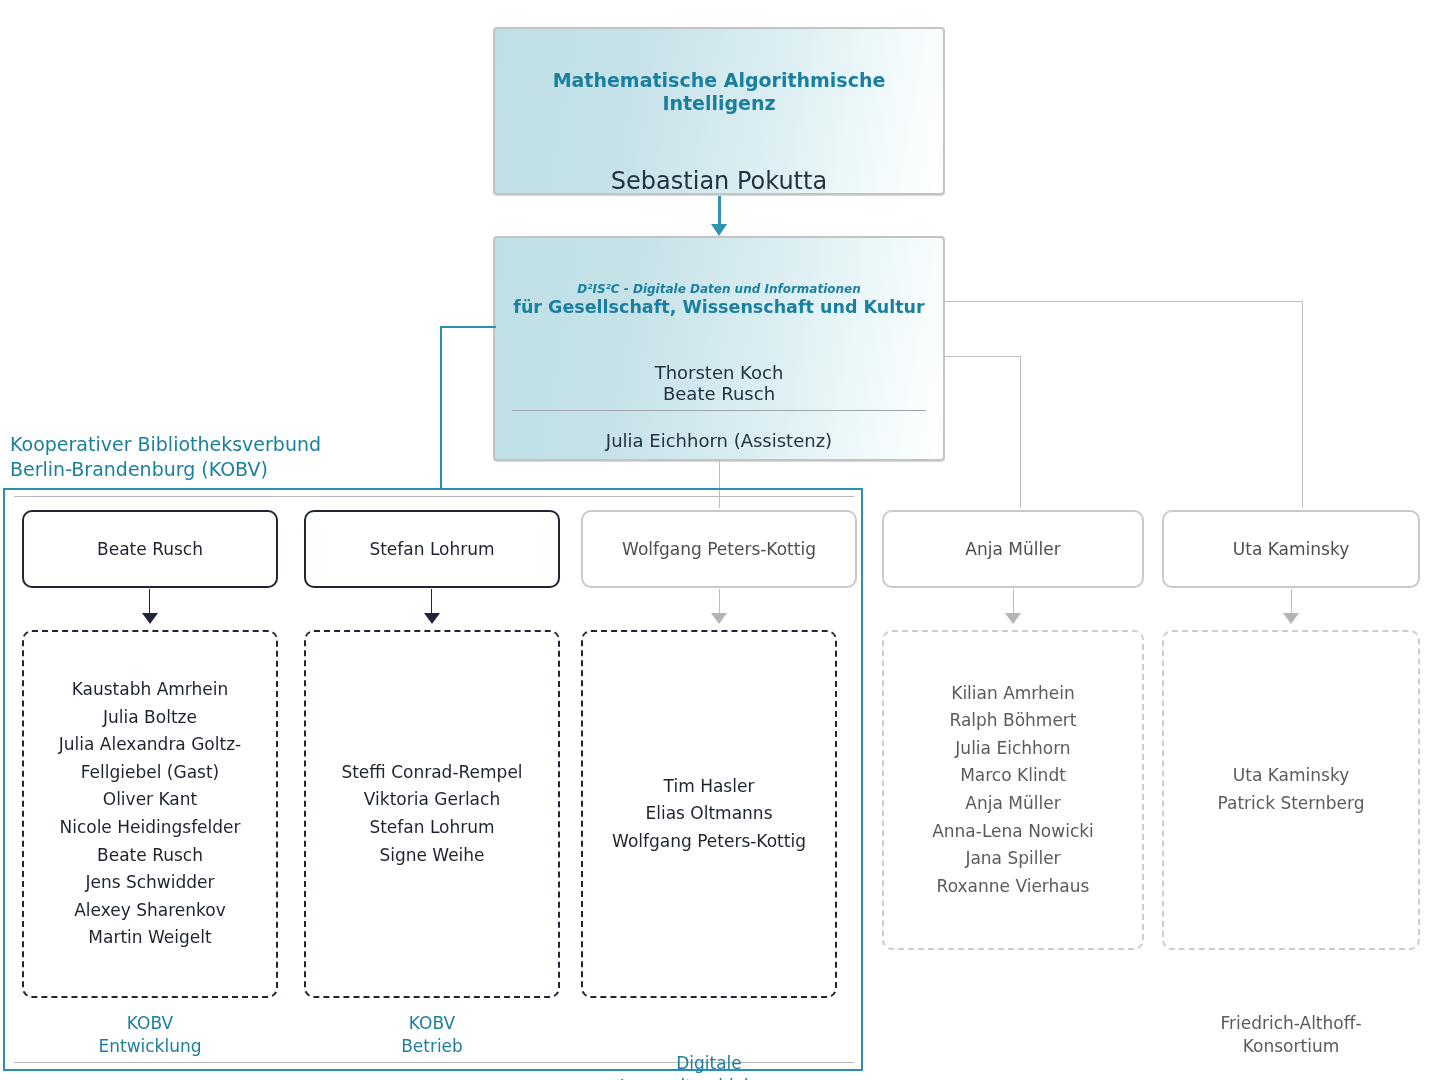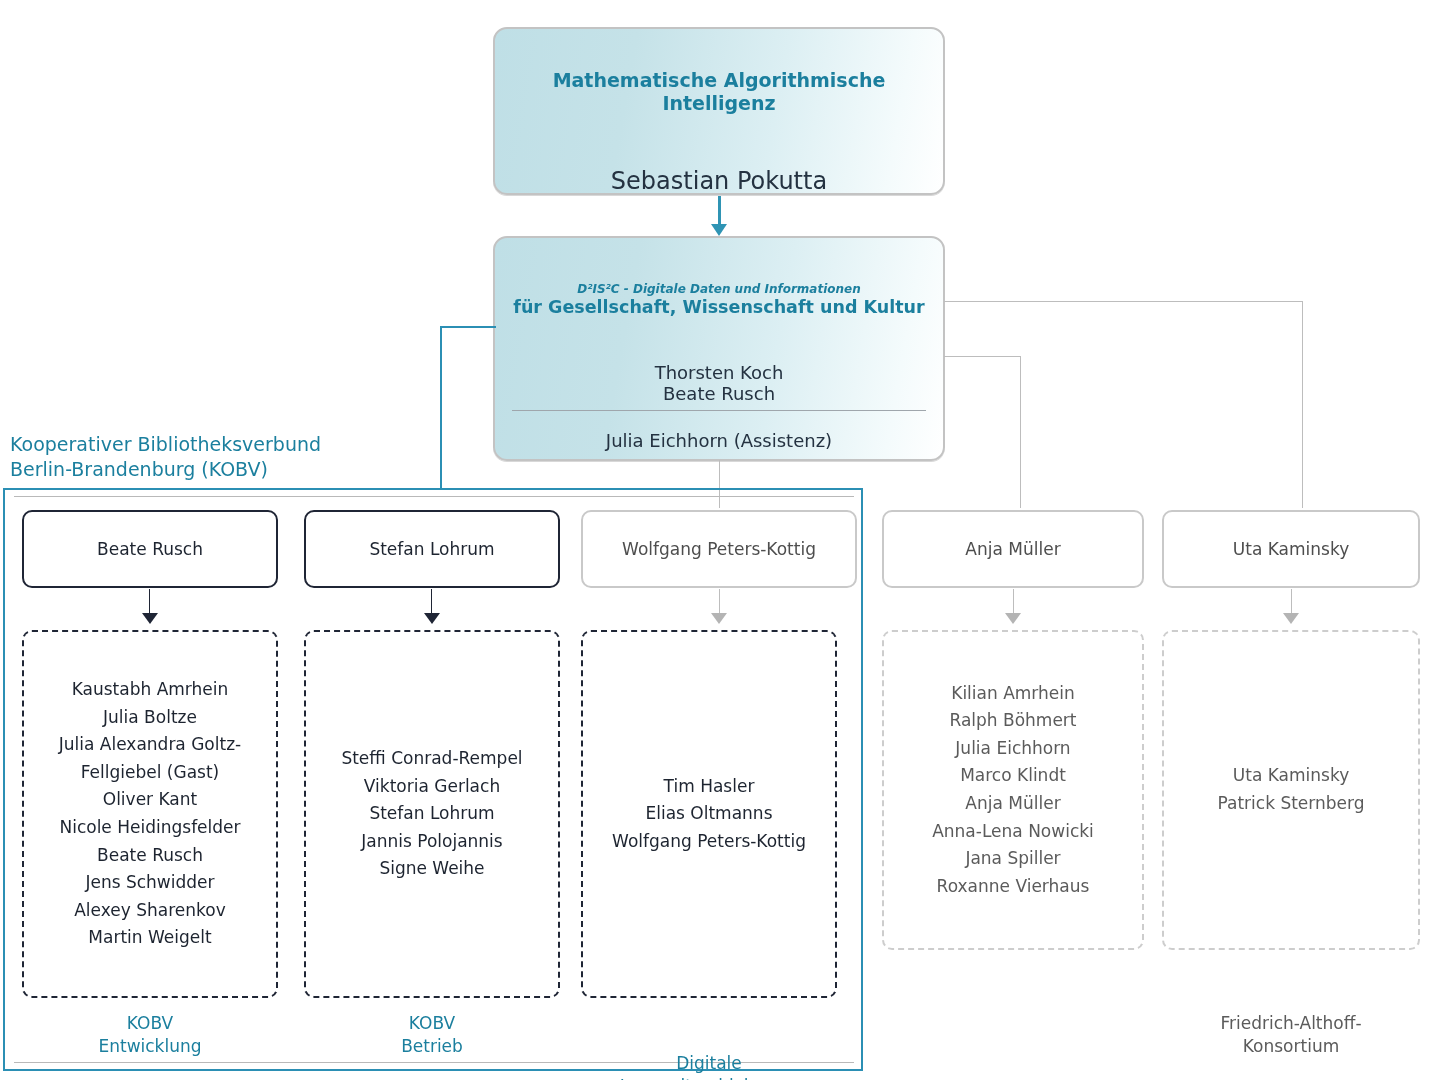--- a/index.html
+++ b/index.html
@@ -11,21 +11,21 @@
   }
   #stage{position:relative;width:1440px;height:1080px;}
 
   
   .abs{position:absolute;box-sizing:border-box;}
 
   
   .gcard{
     background:linear-gradient(100deg,#bfdfe6 0%,#c5e2e8 30%,#dceff3 62%,#f4fbfc 88%,#ffffff 100%);
     border:2px solid #c3c3c3;
-    border-radius:14px;
+    border-radius:4px;
     box-shadow:0 1px 0 #d8d8d8;
     display:flex;flex-direction:column;align-items:center;
     text-align:center;
   }
   .gcard-title{
     color:#1b7f9e;font-weight:bold;line-height:1.22;
   }
   .gcard-name{
     color:#243241;
   }
@@ -148,21 +148,20 @@
   <div class="abs leader dark" style="left:304px;top:510px;width:256px;height:78px;">
     <span>Stefan Lohrum</span>
   </div>
   <div class="abs ln-v dk" style="left:431px;top:589px;height:28px;"></div>
   <div class="abs arrow dark" style="left:424px;top:613px;"></div>
 
   <div class="abs staff dark" style="left:304px;top:630px;width:256px;height:368px;">
     <span class="nm">Steffi Conrad-Rempel</span>
     <span class="nm">Viktoria Gerlach</span>
     <span class="nm">Stefan Lohrum</span>
-    <span class="nm">Jannis Polojannis</span>
     <span class="nm">Signe Weihe</span>
   </div>
   <div class="abs cap teal" style="left:304px;top:1012px;width:256px;">
     <div>KOBV</div>
     <div>Betrieb</div>
   </div>
 
   <div class="abs leader grey" style="left:581px;top:510px;width:276px;height:78px;">
     <span>Wolfgang Peters-Kottig</span>
   </div>

